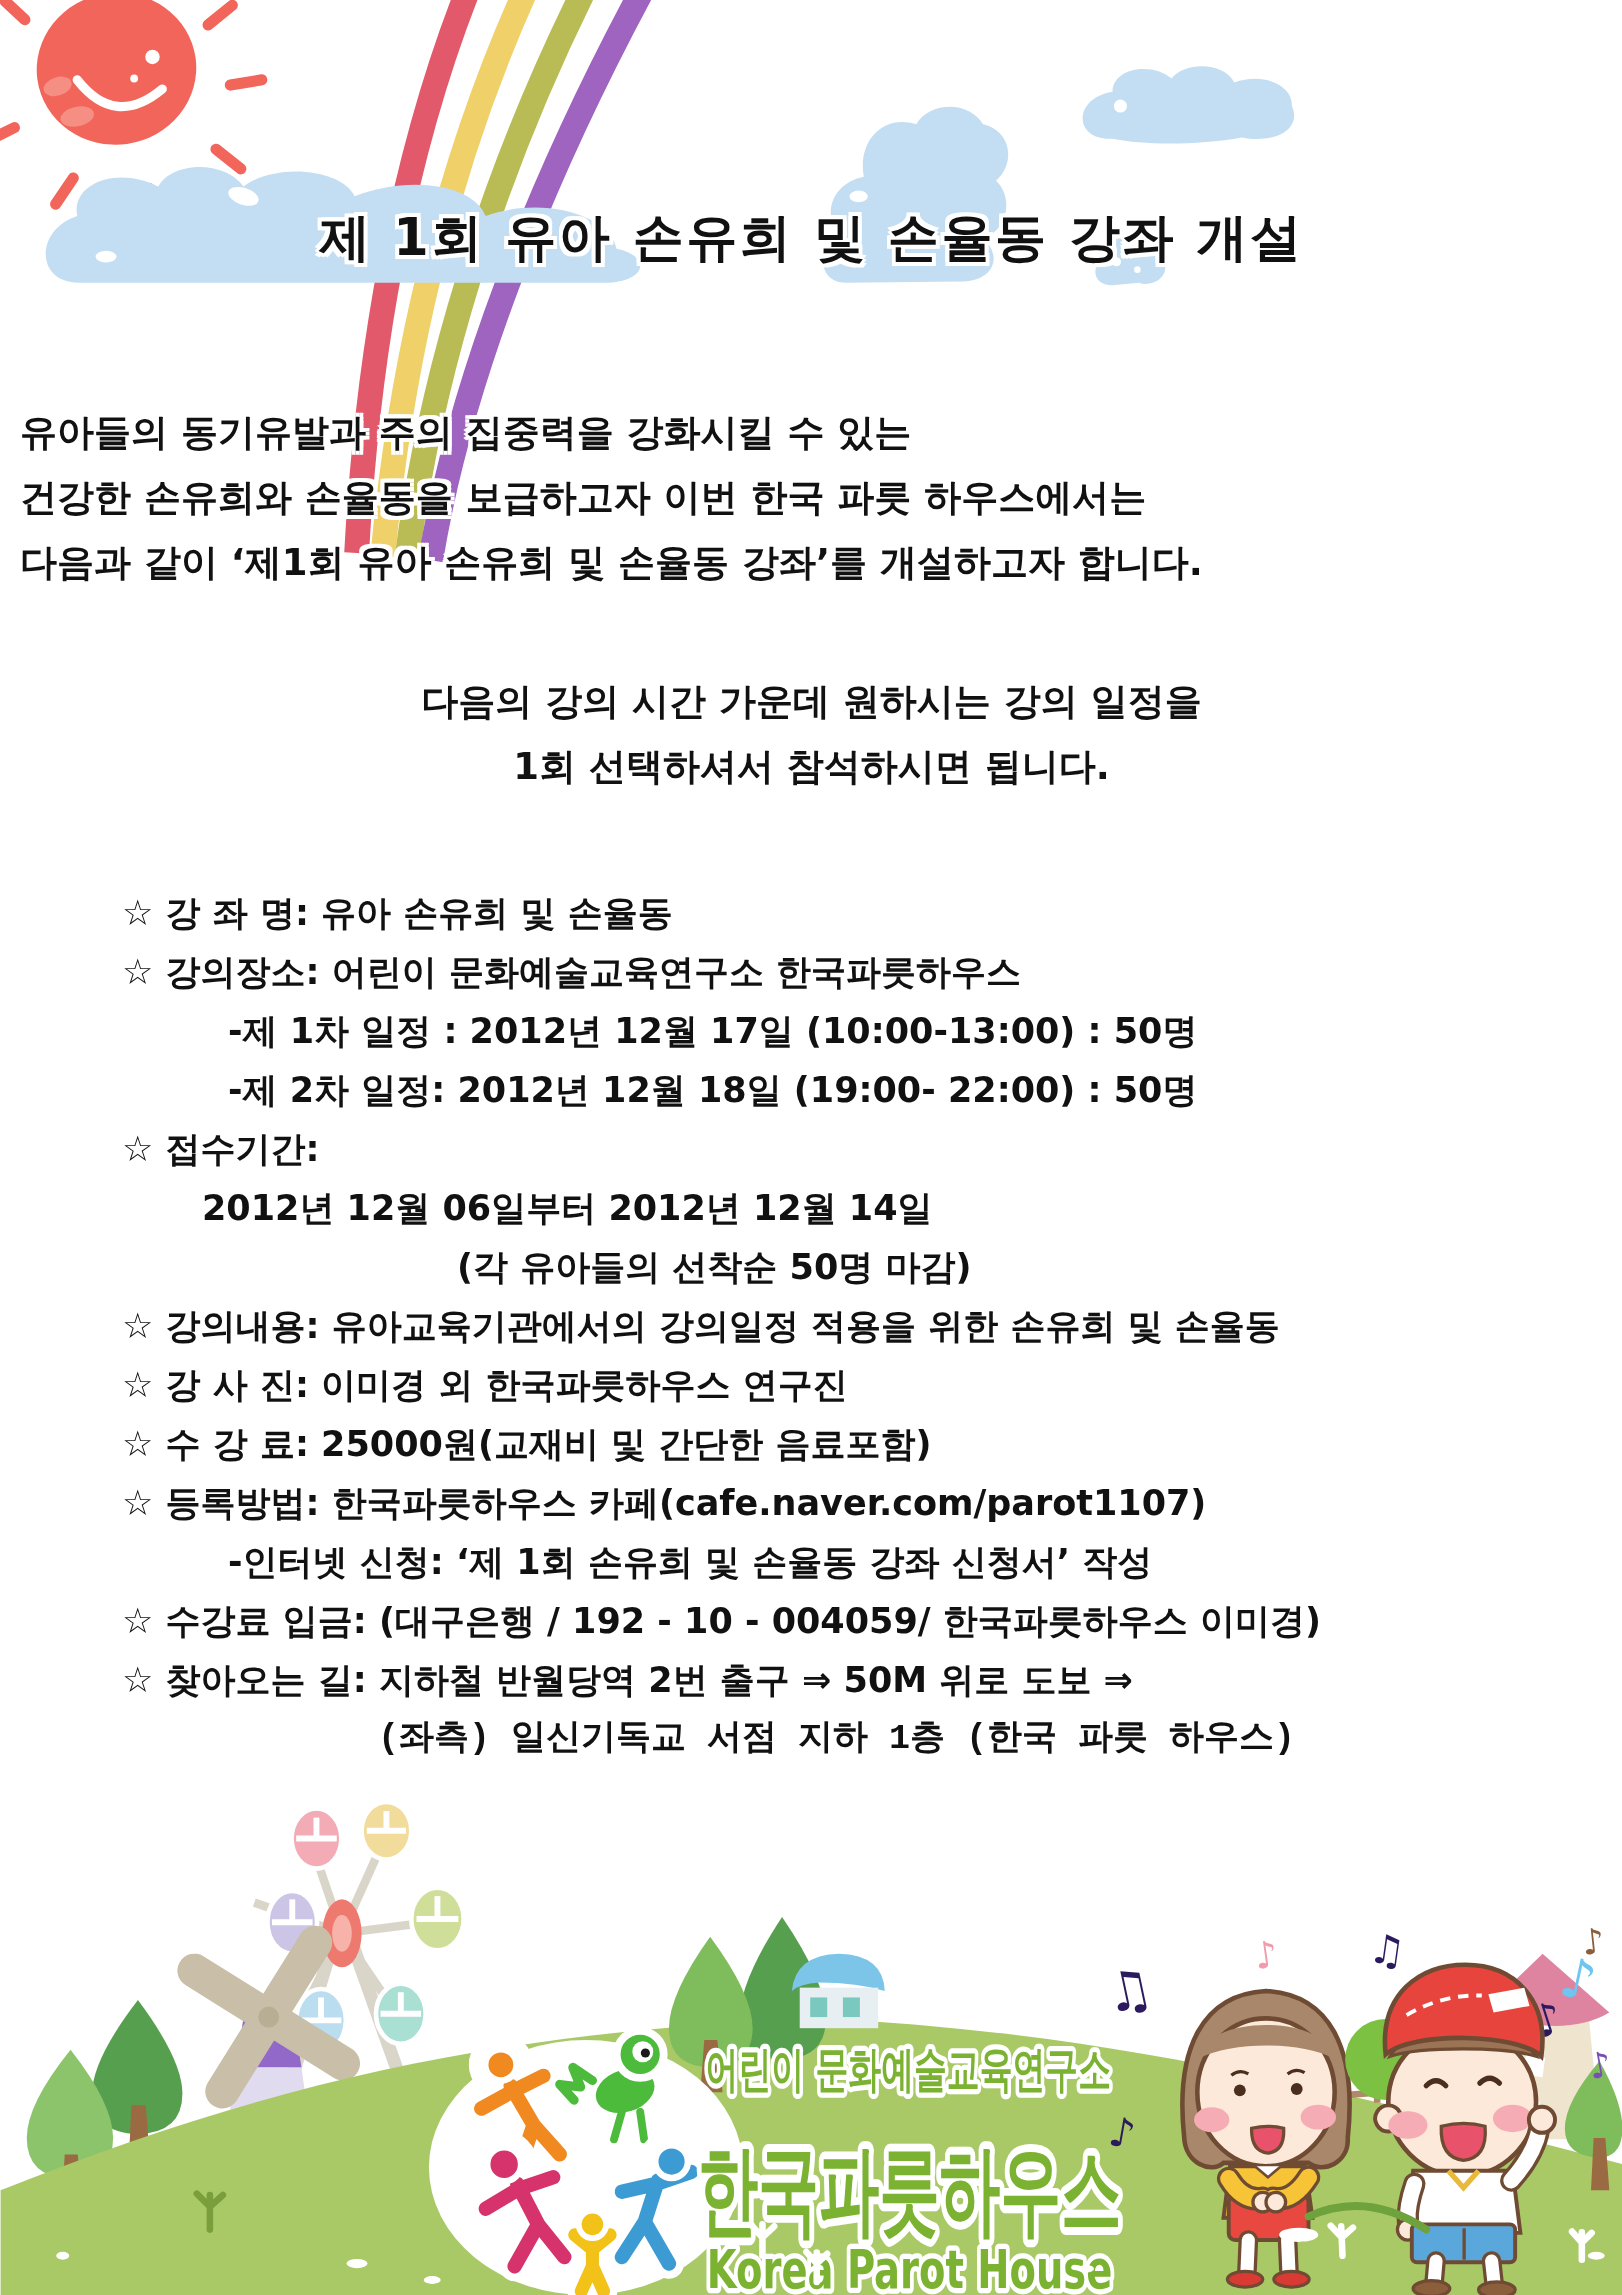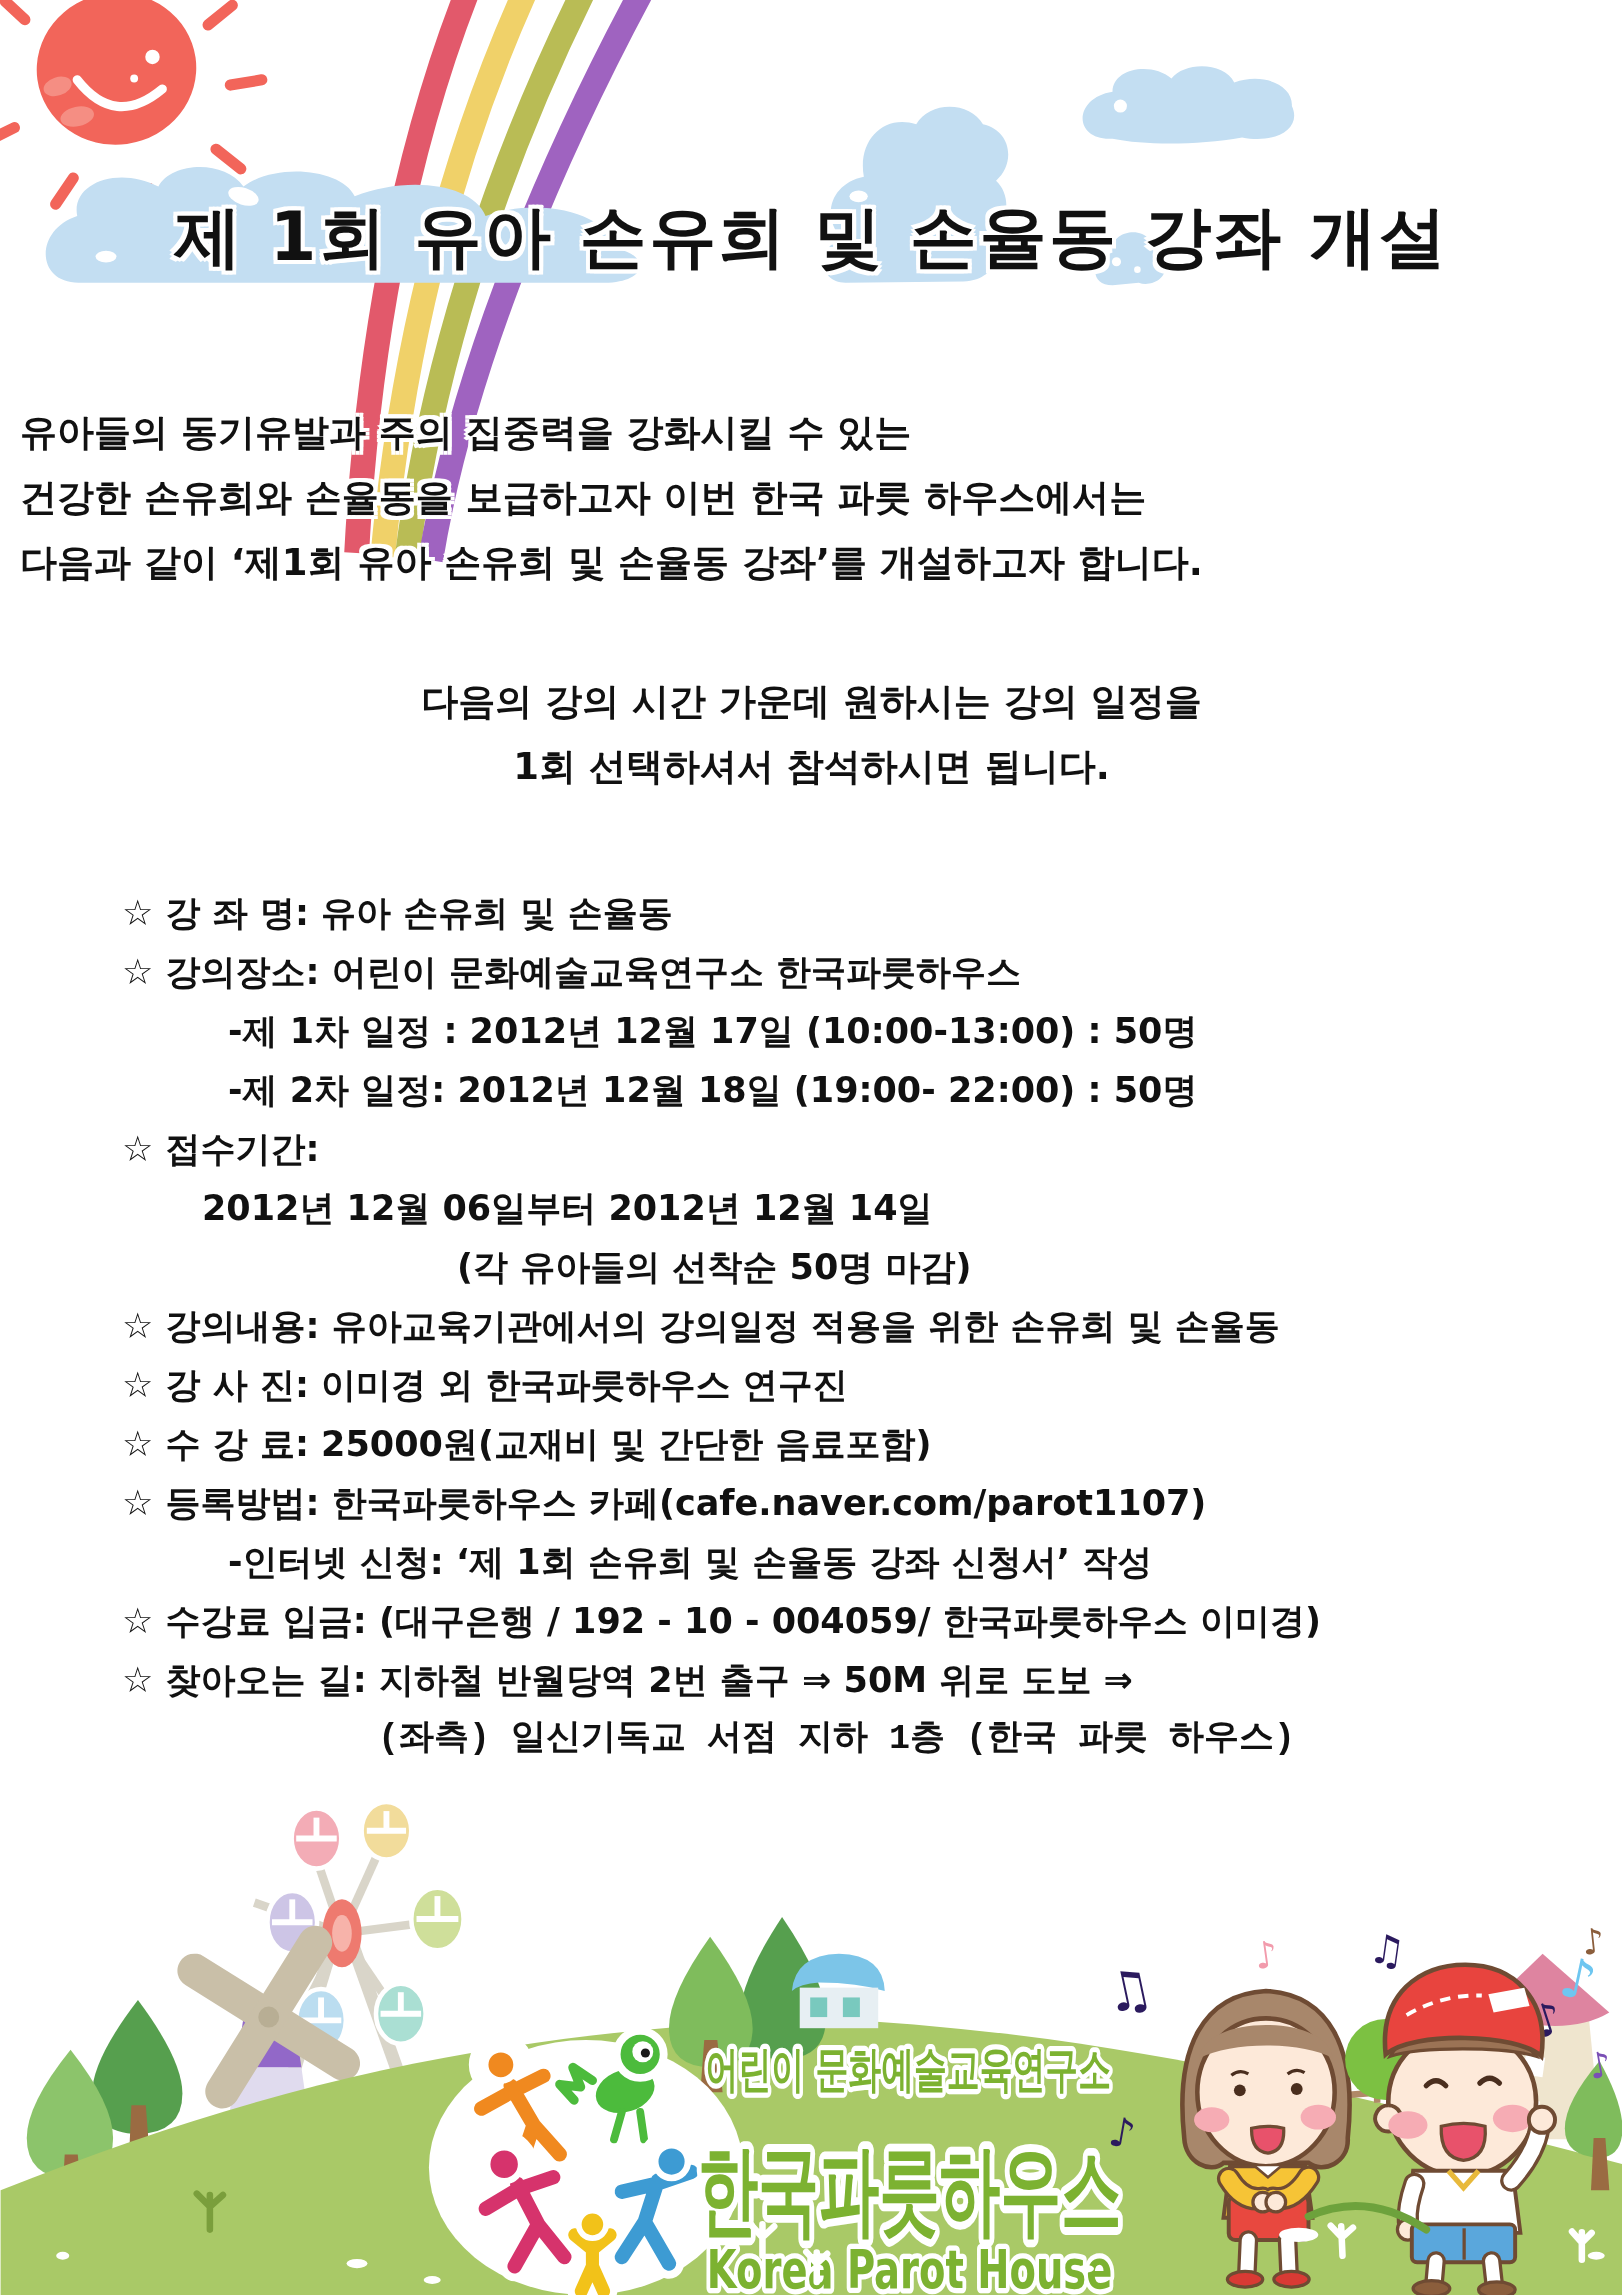--- a/index.html
+++ b/index.html
@@ -4,21 +4,21 @@
 <style>
   html,body{margin:0;padding:0;background:#fff;}
   #page{position:relative;width:1623px;height:2295px;background:#fff;overflow:hidden;
         font-family:"DejaVu Sans","Liberation Sans",sans-serif;font-weight:700;color:#111;}
   svg{position:absolute;left:0;}
   #topArt{top:0;}
   #bottomArt{top:1798px;}
   .halo{text-shadow:-3.9px -3.9px 0 #fff,3.9px -3.9px 0 #fff,-3.9px 3.9px 0 #fff,3.9px 3.9px 0 #fff,
         -3.9px 0 0 #fff,3.9px 0 0 #fff,0 -3.9px 0 #fff,0 3.9px 0 #fff;}
   #title{position:absolute;top:185px;left:0;width:1623px;text-align:center;
-         font-size:67px;letter-spacing:2.6px;line-height:105px;white-space:nowrap;z-index:3;}
+         font-size:51px;letter-spacing:2.6px;line-height:105px;white-space:nowrap;z-index:3;}
   #intro{position:absolute;top:400px;left:0;width:1623px;text-align:left;
          font-size:37px;line-height:65px;z-index:3;margin-left:20px;}
   #guide{position:absolute;top:669px;left:0;width:1623px;text-align:center;
          font-size:37px;line-height:65px;z-index:3;}
   #list{position:absolute;top:884px;left:12px;width:1623px;z-index:3;}
   .row{height:59px;line-height:59px;font-size:35px;white-space:nowrap;}
   .r-star{padding-left:110px;}
   .r-sub{padding-left:216px;}
   .r-i1{padding-left:190px;}
   .r-i2{padding-left:445px;}

